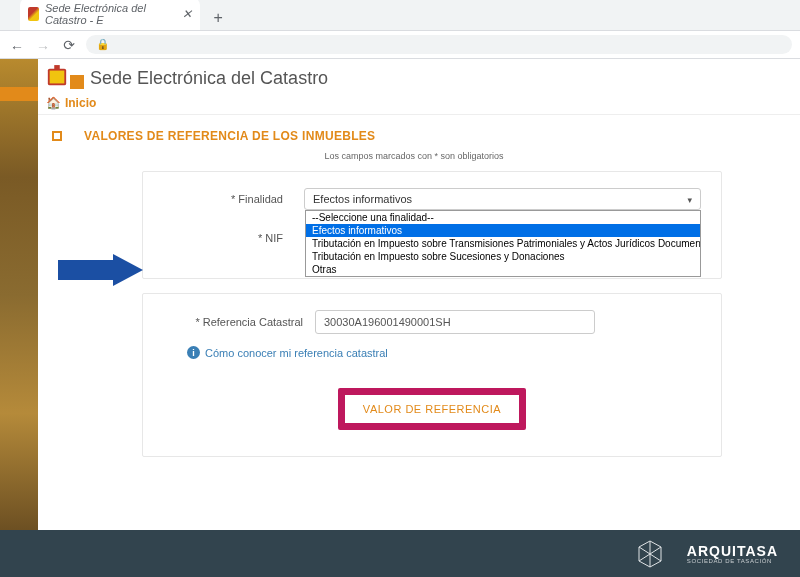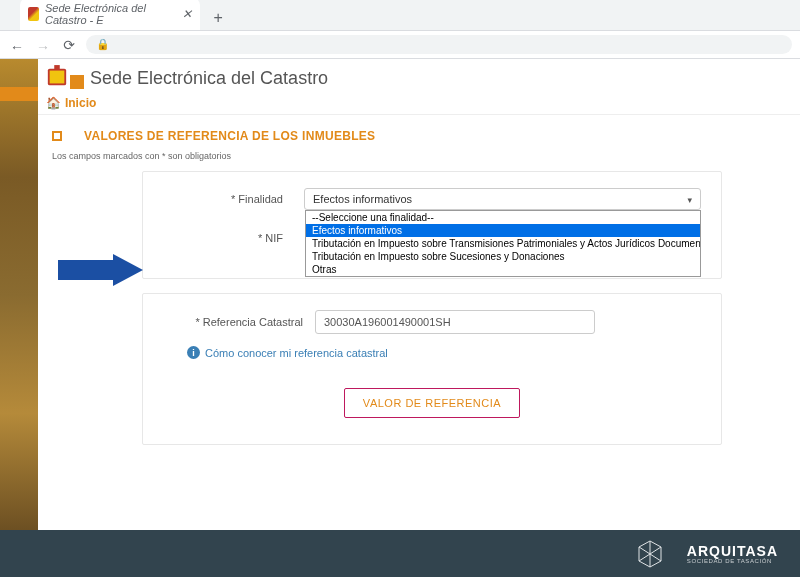--- a/index.html
+++ b/index.html
@@ -26,42 +26,42 @@
   .crest { width:22px; height:24px; }
   .header-logo-box { width:14px; height:14px; background:#e28a1a; margin-right:4px; display:inline-block; }
   .header-title { font-size:18px; color:#555; font-weight:400; }
 
   .nav-row { padding-left:46px; border-bottom:1px solid #eee; padding-bottom:3px; }
   .home-link { color:#e28a1a; font-size:12px; font-weight:bold; text-decoration:none; display:inline-flex; align-items:center; gap:4px; }
 
   .content { margin-left:46px; padding: 14px 24px 0 6px; }
   .section-title { color:#e28a1a; font-size:12px; font-weight:bold; letter-spacing:0.3px; display:flex; align-items:center; gap:22px; }
   .bullet-sq { width:10px; height:10px; border:2px solid #e28a1a; display:inline-block; }
-  .mandatory-note { text-align:left; font-size:9px; color:#666; margin-top:8px; margin-right:0; }
+  .mandatory-note { text-align:center; font-size:9px; color:#666; margin-top:8px; margin-right:0; }
 
   .panel { border:1px solid #e7e7e7; border-radius:2px; margin:10px 54px 14px 90px; padding: 16px 20px 14px 20px; position:relative; }
 
   .row { display:flex; align-items:center; gap:12px; margin-bottom:22px; position:relative; }
   .row label { width:120px; text-align:right; font-size:11px; color:#555; }
   .select-wrapper { flex:1; position:relative;padding-left:9px; }
   .select-box { width:100%; border:1px solid #ccc; border-radius:3px; padding:4px 22px 4px 8px; font-size:11px; color:#333; background:#fff; position:relative; }
   .select-caret { position:absolute; right:8px; top:6px; font-size:9px; color:#555; }
   .dropdown { position:absolute; left:10px; right:0; top:22px; border:1px solid #999; background:#fff; z-index:10; }
   .dropdown .opt { font-size:10px; padding:1px 6px; color:#000; white-space:nowrap; overflow:hidden; }
   .dropdown .opt.sel { background:#006fe6; color:#fff; }
 
   .input { flex:1; border:1px solid #ccc; border-radius:3px; padding:5px 8px; font-size:11px; color:#555; max-width:280px; }
 
   .arrow { position:absolute; width:85px; height:32px; left:58px; top:195px; z-index:5; }
 
   .info-link { color:#3a7fb5; font-size:11px; display:inline-flex; align-items:center; gap:5px; margin:6px 0 0 24px; }
   .info-icon { width:13px; height:13px; border-radius:50%; background:#3a7fb5; color:#fff; font-size:9px; display:flex; align-items:center; justify-content:center; font-weight:bold; }
 
   .action { text-align:center; margin:28px 0 12px 0; }
-  .btn { display:inline-block; border:1px solid #be185d; color:#e28a1a; background:#fff; padding:8px 18px; font-size:11px; letter-spacing:0.5px; border-radius:2px; }
+  .btn { display:inline-block; border:7px solid #be185d; color:#e28a1a; background:#fff; padding:8px 18px; font-size:11px; letter-spacing:0.5px; border-radius:2px; }
 
   
   .footer-band { position:absolute; bottom:0; left:0; right:0; height:47px; background:#32444e; display:flex; align-items:center; justify-content:flex-end; padding-right:22px; gap:24px; }
   .footer-logo-mark { width:26px; height:30px; }
   .footer-text { color:#fff; font-size:14px; font-weight:bold; letter-spacing:1px; line-height:1; }
   .footer-sub { color:#c8cdd0; font-size:6px; letter-spacing:0.6px; }
 </style>
 </head>
 <body>
 

